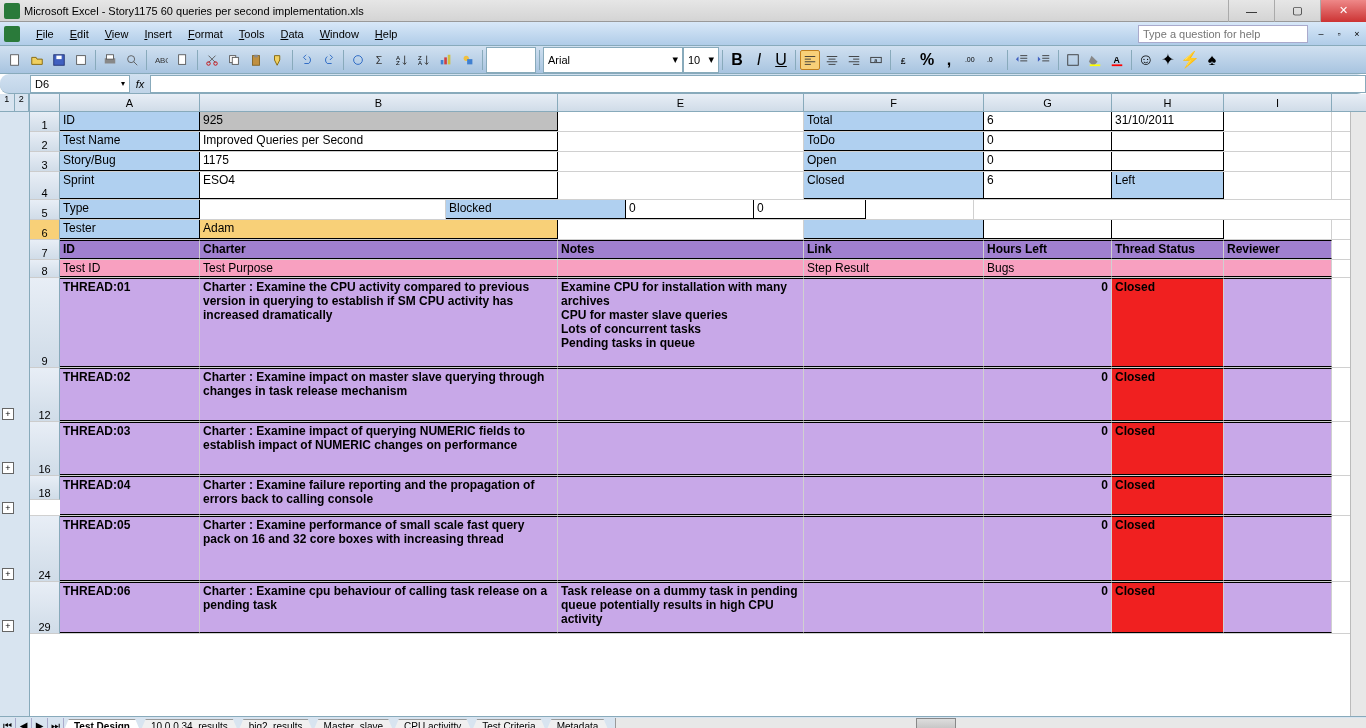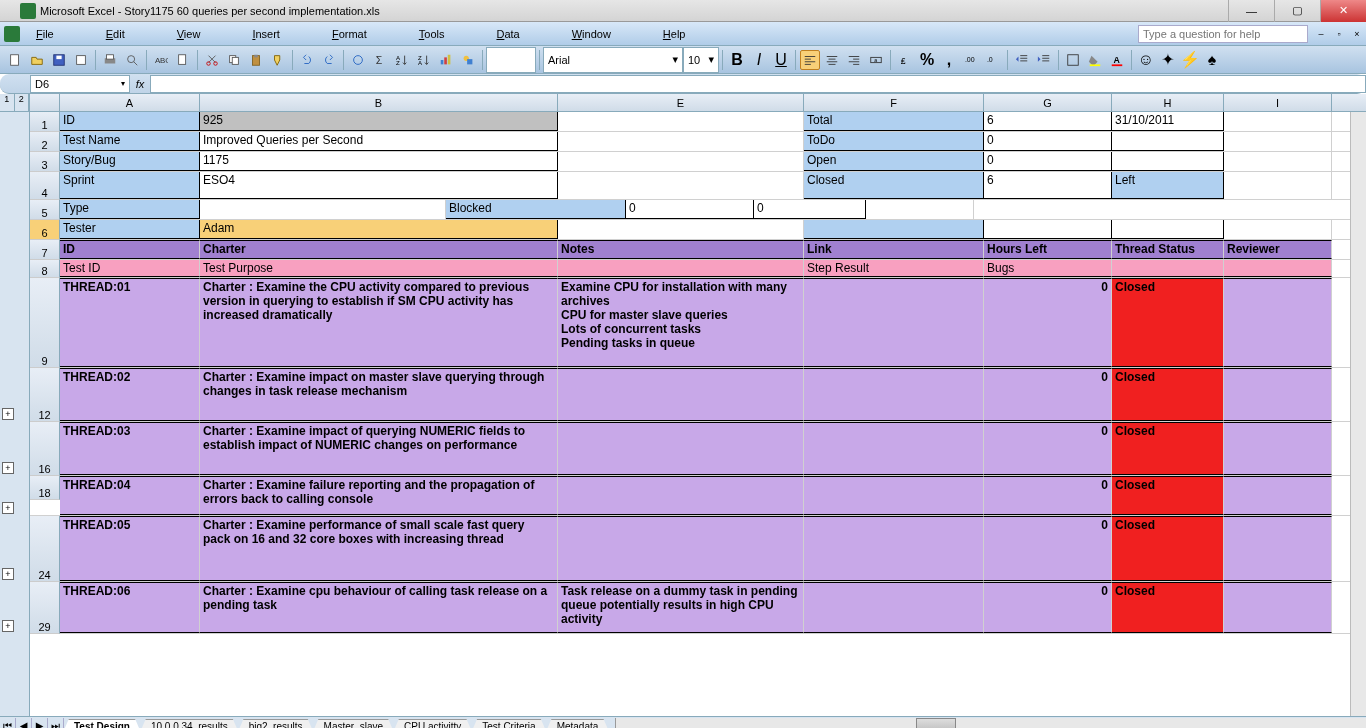--- a/index.html
+++ b/index.html
@@ -1,19 +1,19 @@
 <!DOCTYPE html>
 <html><head>
 <meta charset="utf-8">
 <style>
 * { box-sizing: border-box; margin: 0; padding: 0; font-family: Tahoma, Arial, sans-serif; }
 body { background: #fff; overflow: hidden; width: 1366px; height: 728px; }
 
 
-.titlebar { background: linear-gradient(to bottom, #e6e6e6, #d4d4d4); height: 22px; display: flex; align-items: center; padding-left: 20px; border-bottom: 1px solid #999; }
+.titlebar { background: linear-gradient(to bottom, #e6e6e6, #d4d4d4); height: 22px; display: flex; align-items: center; padding-left: 4px; border-bottom: 1px solid #999; }
 .titlebar .icon { width: 16px; height: 16px; background: #2a7a3a; margin-right: 4px; border-radius: 2px; }
 .titlebar .title { font-size: 11px; flex: 1; }
 .titlebar .winbtns { display: flex; }
 .titlebar .winbtn { width: 46px; height: 22px; display: flex; align-items: center; justify-content: center; border-left: 1px solid #aaa; font-size: 11px; }
 .titlebar .winbtn.close { background: linear-gradient(to bottom, #e88, #c33); color: #fff; }
 
 
 .menubar { background: linear-gradient(to bottom, #d8e8f8, #b0cce8); height: 24px; display: flex; align-items: center; padding-left: 4px; border-bottom: 1px solid #8ab; }
 .menubar .excel-icon { width: 16px; height: 16px; background: #2a7a3a; margin-right: 8px; border-radius: 2px; }
 .menubar .menu-item { font-size: 11px; padding: 2px 8px; cursor: pointer; }
@@ -97,21 +97,21 @@
   <div class="title">Microsoft Excel - Story1175 60 queries per second implementation.xls</div>
   <div class="winbtns">
     <div class="winbtn">—</div>
     <div class="winbtn">▢</div>
     <div class="winbtn close">✕</div>
   </div>
 </div>
 
 <div class="menubar">
   <div class="excel-icon"></div>
-  <div id="menu-items" style="display: inline-flex; gap: 36px;">
+  <div id="menu-items" style="display: inline-flex;">
       <span class="menu-item"><u>F</u>ile</span>
       <span class="menu-item"><u>E</u>dit</span>
       <span class="menu-item"><u>V</u>iew</span>
       <span class="menu-item"><u>I</u>nsert</span>
       <span class="menu-item"><u>F</u>ormat</span>
       <span class="menu-item"><u>T</u>ools</span>
       <span class="menu-item"><u>D</u>ata</span>
       <span class="menu-item"><u>W</u>indow</span>
       <span class="menu-item"><u>H</u>elp</span>
     </div>

